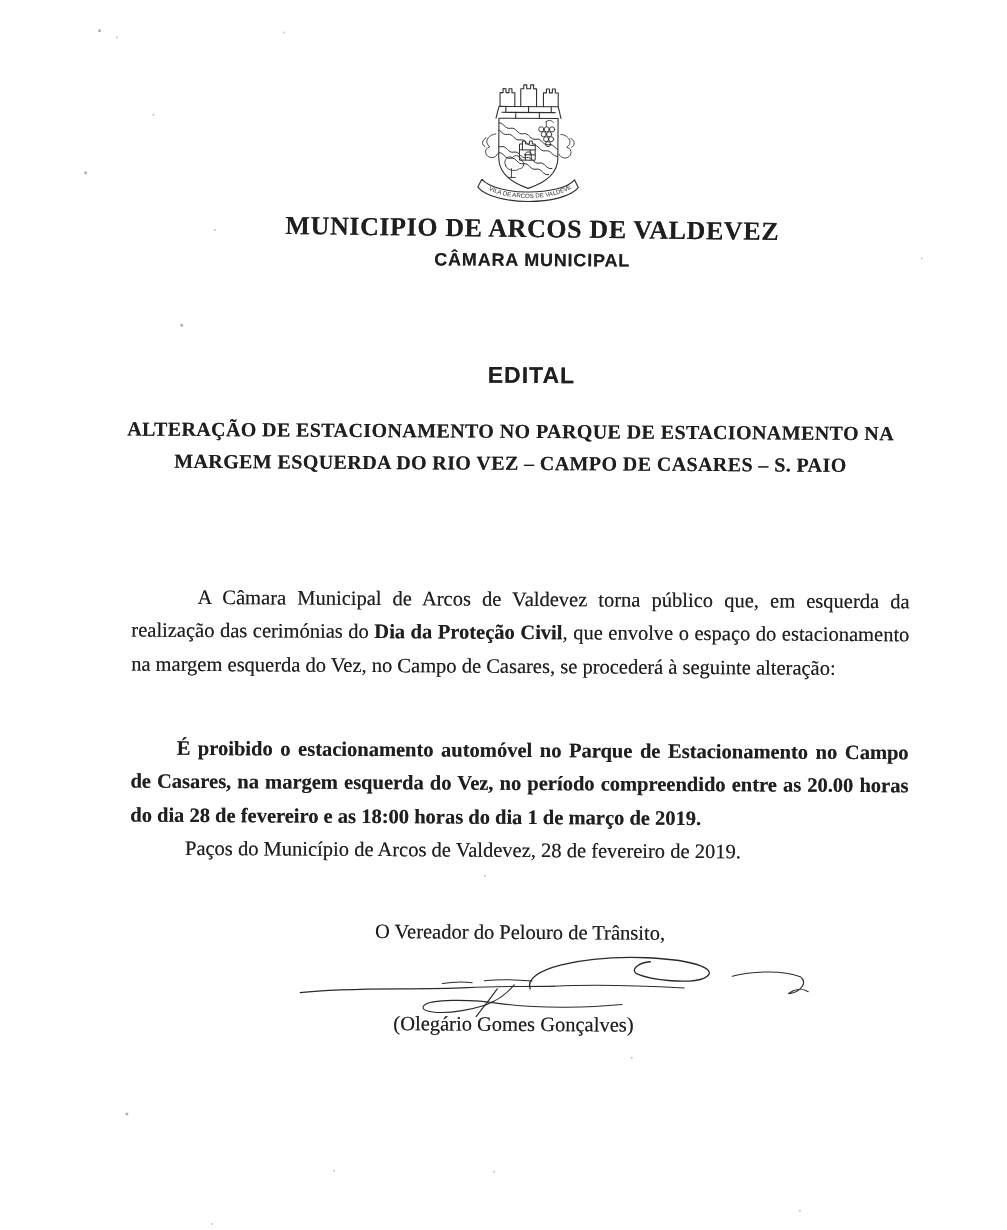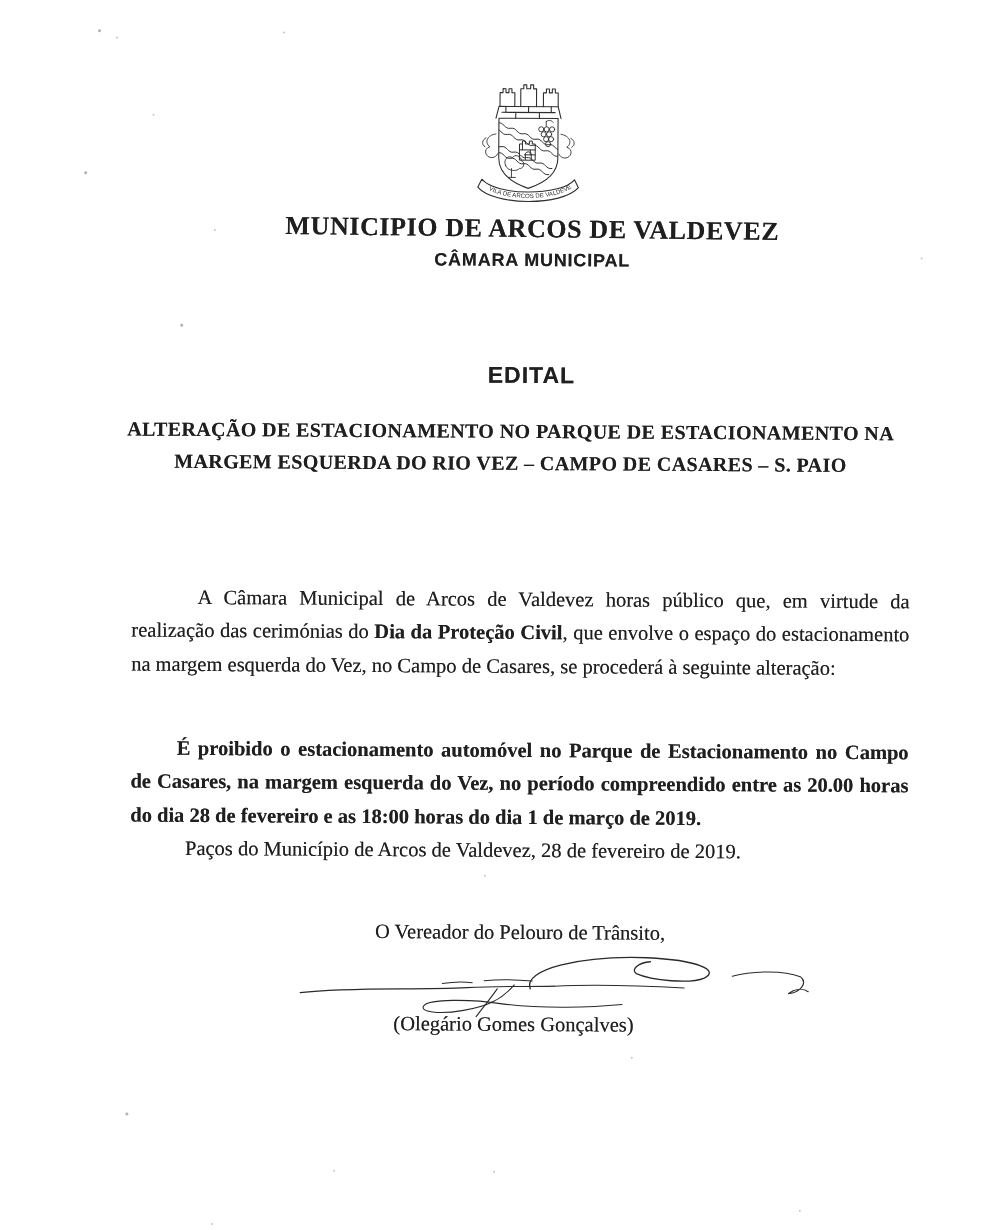--- a/index.html
+++ b/index.html
@@ -141,21 +141,21 @@
       </g>
     </svg>
   </div>
 
   <div class="abs institution ink">MUNICIPIO DE ARCOS DE VALDEVEZ</div>
   <div class="abs department ink">CÂMARA MUNICIPAL</div>
 
   <div class="abs edital ink">EDITAL</div>
   <div class="abs subject ink">ALTERAÇÃO DE ESTACIONAMENTO NO PARQUE DE ESTACIONAMENTO NA MARGEM ESQUERDA DO RIO VEZ – CAMPO DE CASARES – S. PAIO</div>
 
-  <p class="abs bodypara p1 ink"><span>A Câmara Municipal de Arcos de Valdevez horas público que, em virtude da realização das cerimónias do </span><b>Dia da Proteção Civil</b><span>, que envolve o espaço do estacionamento na margem esquerda do Vez, no Campo de Casares, se procederá à seguinte alteração:</span></p>
+  <p class="abs bodypara p1 ink"><span>A Câmara Municipal de Arcos de Valdevez torna público que, em esquerda da realização das cerimónias do </span><b>Dia da Proteção Civil</b><span>, que envolve o espaço do estacionamento na margem esquerda do Vez, no Campo de Casares, se procederá à seguinte alteração:</span></p>
 
   <p class="abs bodypara p2 ink">É proibido o estacionamento automóvel no Parque de Estacionamento no Campo de Casares, na margem esquerda do Vez, no período compreendido entre as 20.00 horas do dia 28 de fevereiro e as 18:00 horas do dia 1 de março de 2019.</p>
 
   <div class="abs placedate ink">Paços do Município de Arcos de Valdevez, 28 de fevereiro de 2019.</div>
 
   <div class="abs signer-title ink">O Vereador do Pelouro de Trânsito,</div>
 
   <div class="abs signature">
     <svg viewBox="0 0 524 82" fill="none" stroke="#2a2a2a" stroke-width="1.3" stroke-linecap="round">
       <path d="M8,47 C60,41 120,44 175,41 C205,39 235,40 262,39" stroke-width="1.1"></path>

